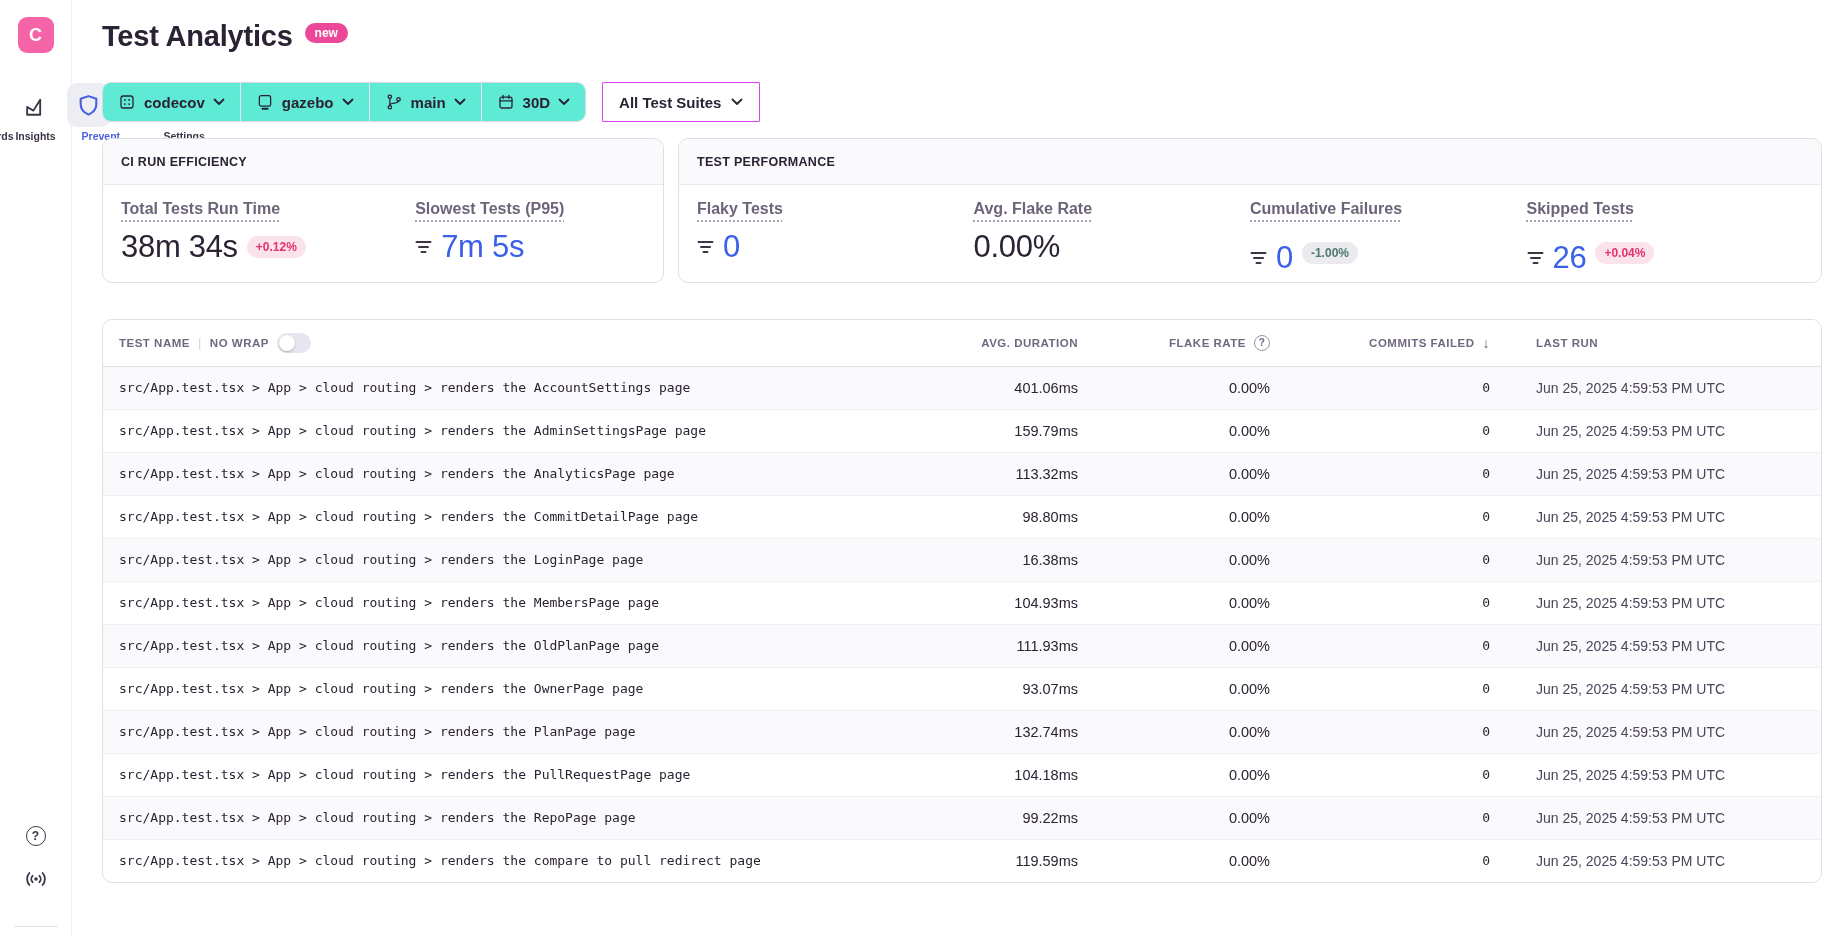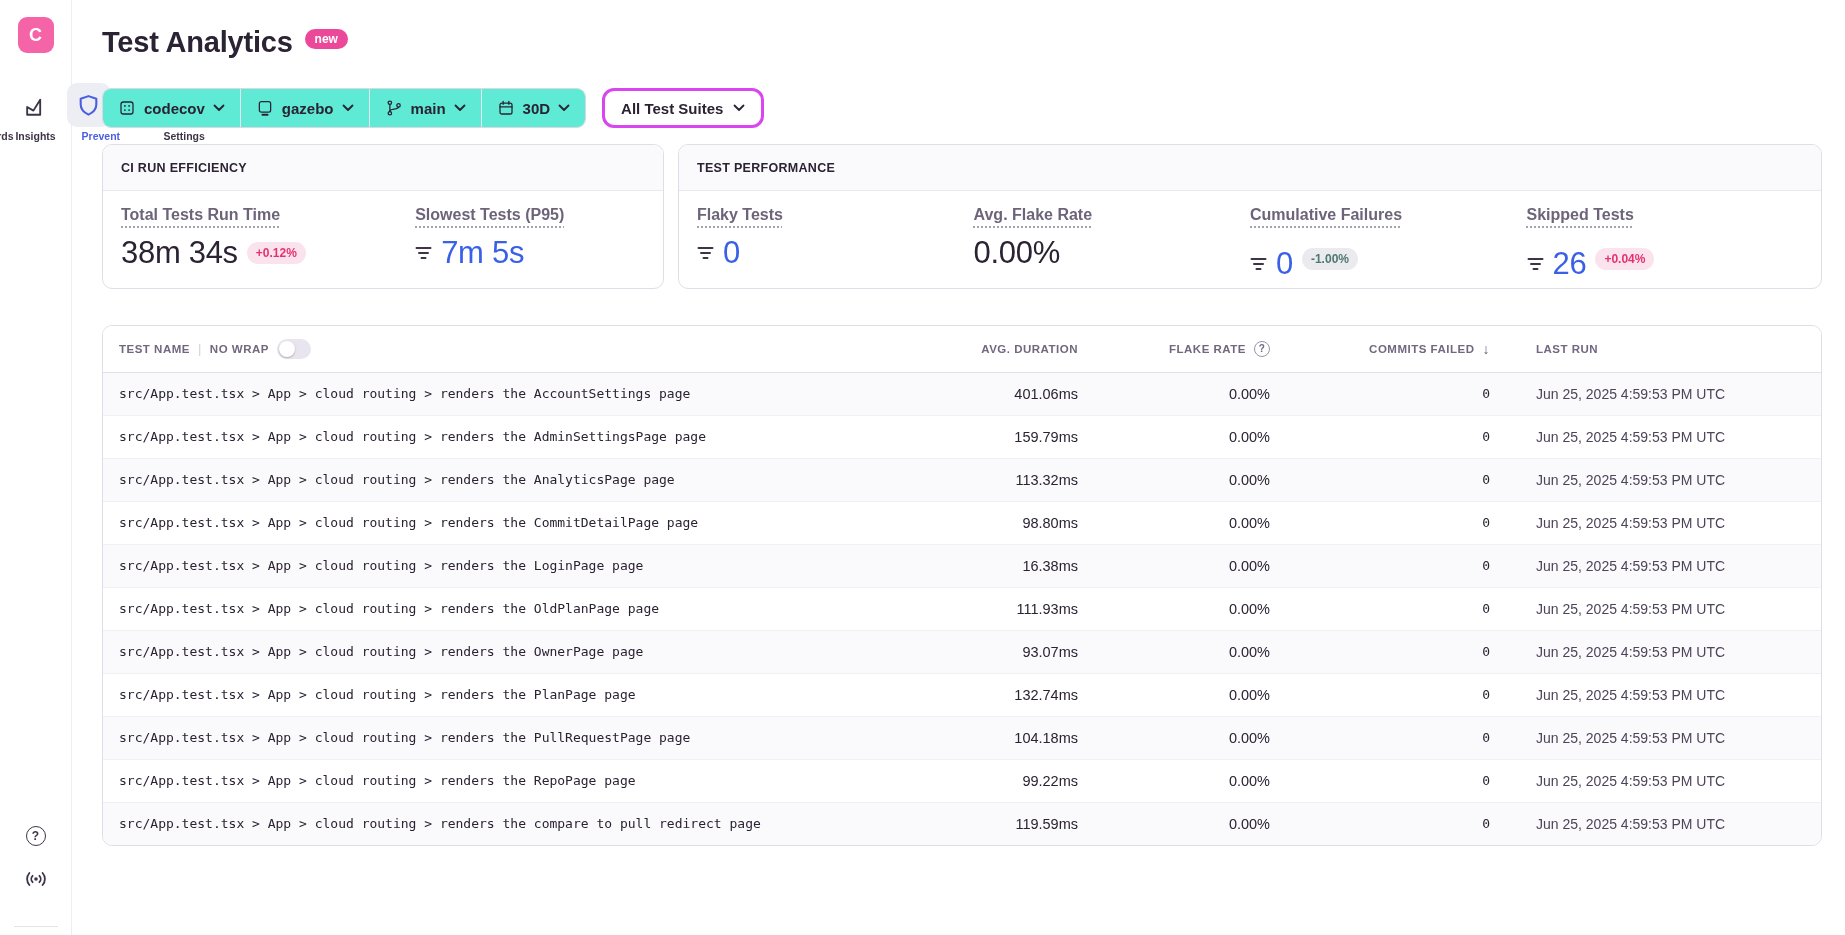--- a/index.html
+++ b/index.html
@@ -21,33 +21,33 @@
   .side-divider { width:42px; height:1px; background:#e6e2ea; margin:2px 0 16px 0; }
   .side-footer { margin-top:auto; display:flex; flex-direction:column; align-items:center; gap:22px; padding-bottom:8px; }
   .side-footer .foot-btn { cursor:pointer; display:flex; align-items:center; justify-content:center; }
   .circle-q { width:20px; height:20px; border:1.7px solid #3e3446; border-radius:50%;
     display:flex; align-items:center; justify-content:center; font-size:12px; font-weight:700; color:#3e3446; }
   .side-bottom-line { width:44px; height:1px; background:#e6e2ea; margin-top:14px; }
   .s-icon { stroke:#3e3446; fill:none; stroke-width:1.8; stroke-linecap:round; stroke-linejoin:round; }
   .s-icon.blue { stroke:#4a5fe0; stroke-width:2; }
 
   
-  .content { flex:1; padding:20px 23px 0 30px;margin-top:6px; }
+  .content { flex:1; padding:20px 23px 0 30px; }
   .page-header { display:flex; align-items:flex-start; }
   .page-title { font-size:29px; font-weight:700; line-height:32px; letter-spacing:-0.2px; color:#2b2233; }
   .new-badge { margin-left:12px; margin-top:3px; background:#ec4899; color:#fff; font-size:12px; font-weight:600;
     padding:3px 10px; border-radius:11px; }
 
   
   .filter-bar { margin-top:30px; display:flex; align-items:center; }
   .filter-group { display:flex; height:40px; border:1px solid #dcd7e2; border-radius:9px; background:#fff; overflow:hidden; }
   .segment { display:flex; align-items:center; gap:8px; padding:0 15px; cursor:pointer; background:#5eead4; border:none; }
   .segment + .segment { border-left:1px solid #ebe7ef; }
   .segment-label { font-size:15px; font-weight:600; color:#2b2233; }
-  .suites-btn { margin-left:16px; height:40px; border:3px solid #d946ef; border-radius:12px; background:#fff;
+  .suites-btn { margin-left:16px; height:40px; border:1px solid #d946ef; border-radius:1px; background:#fff;
     display:flex; align-items:center; gap:10px; padding:0 16px; cursor:pointer; }
   .f-icon { stroke:#2b2233; fill:none; stroke-width:1.7; stroke-linecap:round; stroke-linejoin:round; }
   .chev { stroke:#2b2233; fill:none; stroke-width:1.8; stroke-linecap:round; stroke-linejoin:round; }
 
   
   .panels { margin-top:16px; display:flex; gap:14px; }
   .panel { border:1px solid #e1dde7; border-radius:10px; background:#fff; height:145px; overflow:hidden; }
   .panel-ci { width:562px; }
   .panel-perf { flex:1; }
   .panel-head { height:46px; background:#faf9fb; border-bottom:1px solid #ebe7ef;
@@ -410,20 +410,27 @@
               <td class="td-lastrun">Jun 25, 2025 4:59:53 PM UTC</td>
             </tr>
             <tr>
               <td class="td-name">src/App.test.tsx &gt; App &gt; cloud routing &gt; renders the LoginPage page</td>
               <td class="td-duration">16.38ms</td>
               <td class="td-flake">0.00%</td>
               <td class="td-commits">0</td>
               <td class="td-lastrun">Jun 25, 2025 4:59:53 PM UTC</td>
             </tr>
             <tr>
+              <td class="td-name">src/App.test.tsx &gt; App &gt; cloud routing &gt; renders the MembersPage page</td>
+              <td class="td-duration">104.93ms</td>
+              <td class="td-flake">0.00%</td>
+              <td class="td-commits">0</td>
+              <td class="td-lastrun">Jun 25, 2025 4:59:53 PM UTC</td>
+            </tr>
+            <tr>
               <td class="td-name">src/App.test.tsx &gt; App &gt; cloud routing &gt; renders the OldPlanPage page</td>
               <td class="td-duration">111.93ms</td>
               <td class="td-flake">0.00%</td>
               <td class="td-commits">0</td>
               <td class="td-lastrun">Jun 25, 2025 4:59:53 PM UTC</td>
             </tr>
             <tr>
               <td class="td-name">src/App.test.tsx &gt; App &gt; cloud routing &gt; renders the OwnerPage page</td>
               <td class="td-duration">93.07ms</td>
               <td class="td-flake">0.00%</td>

